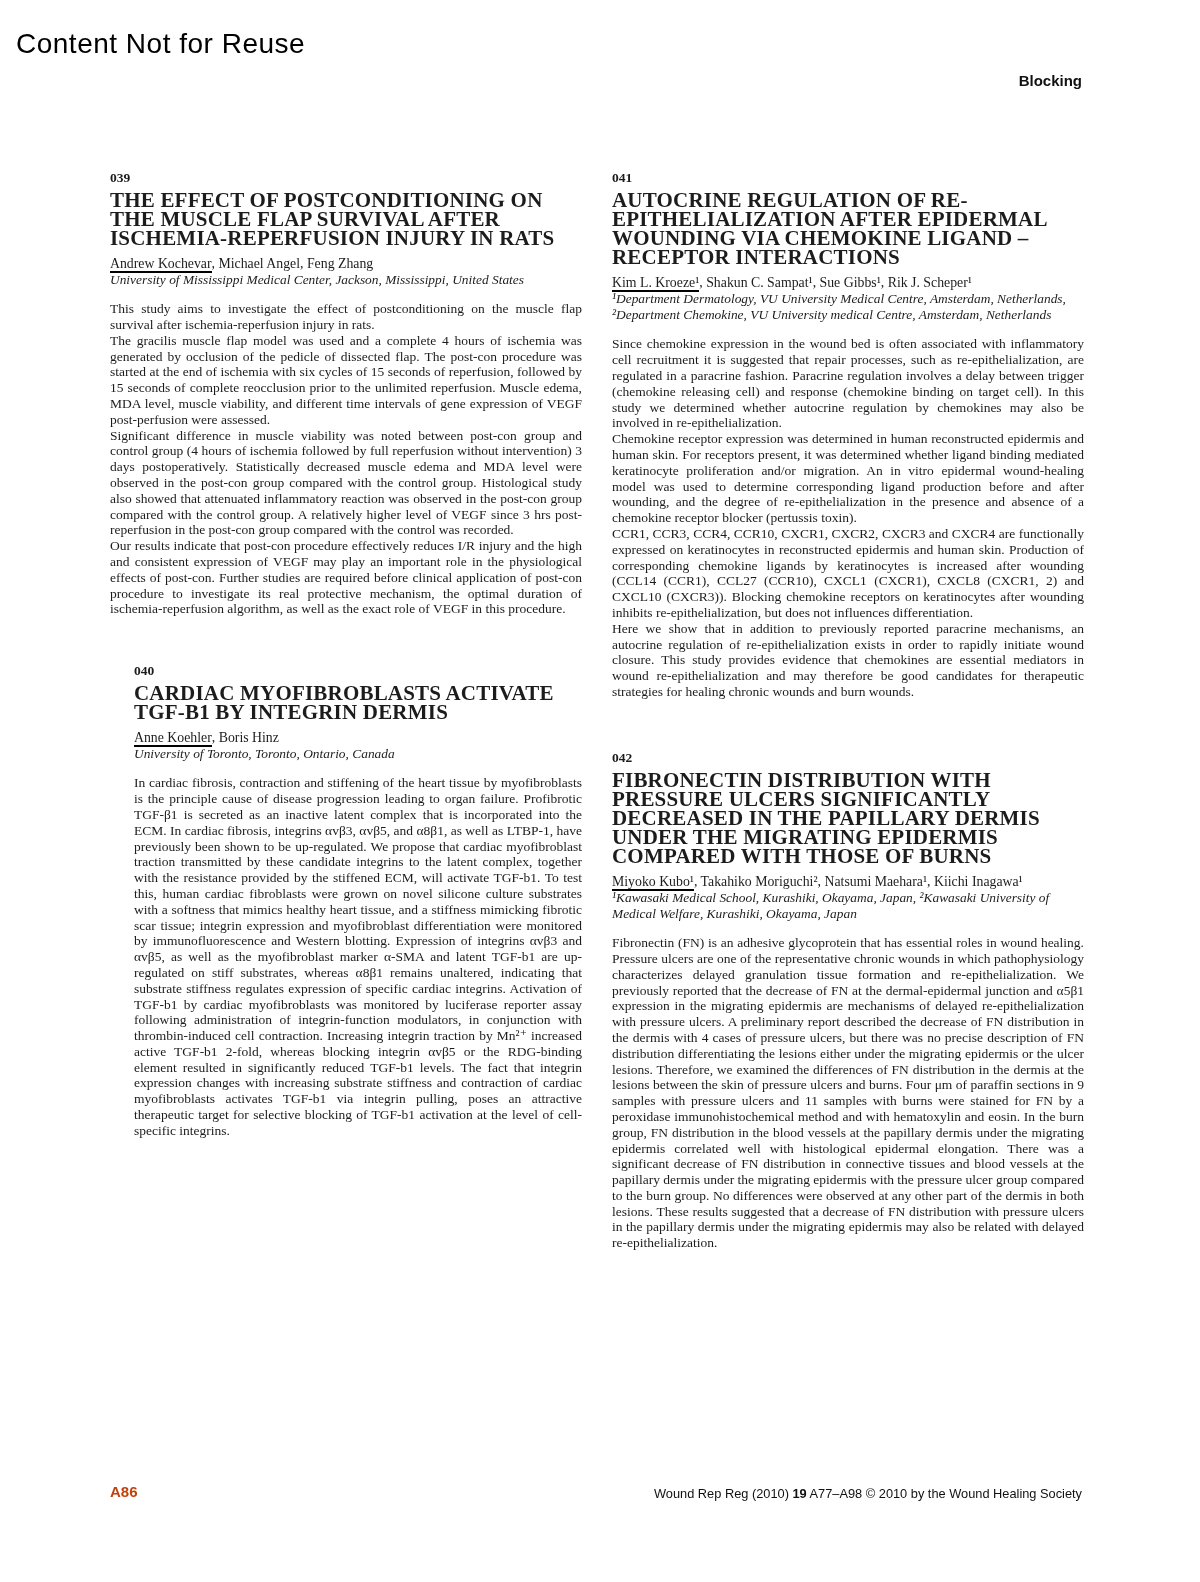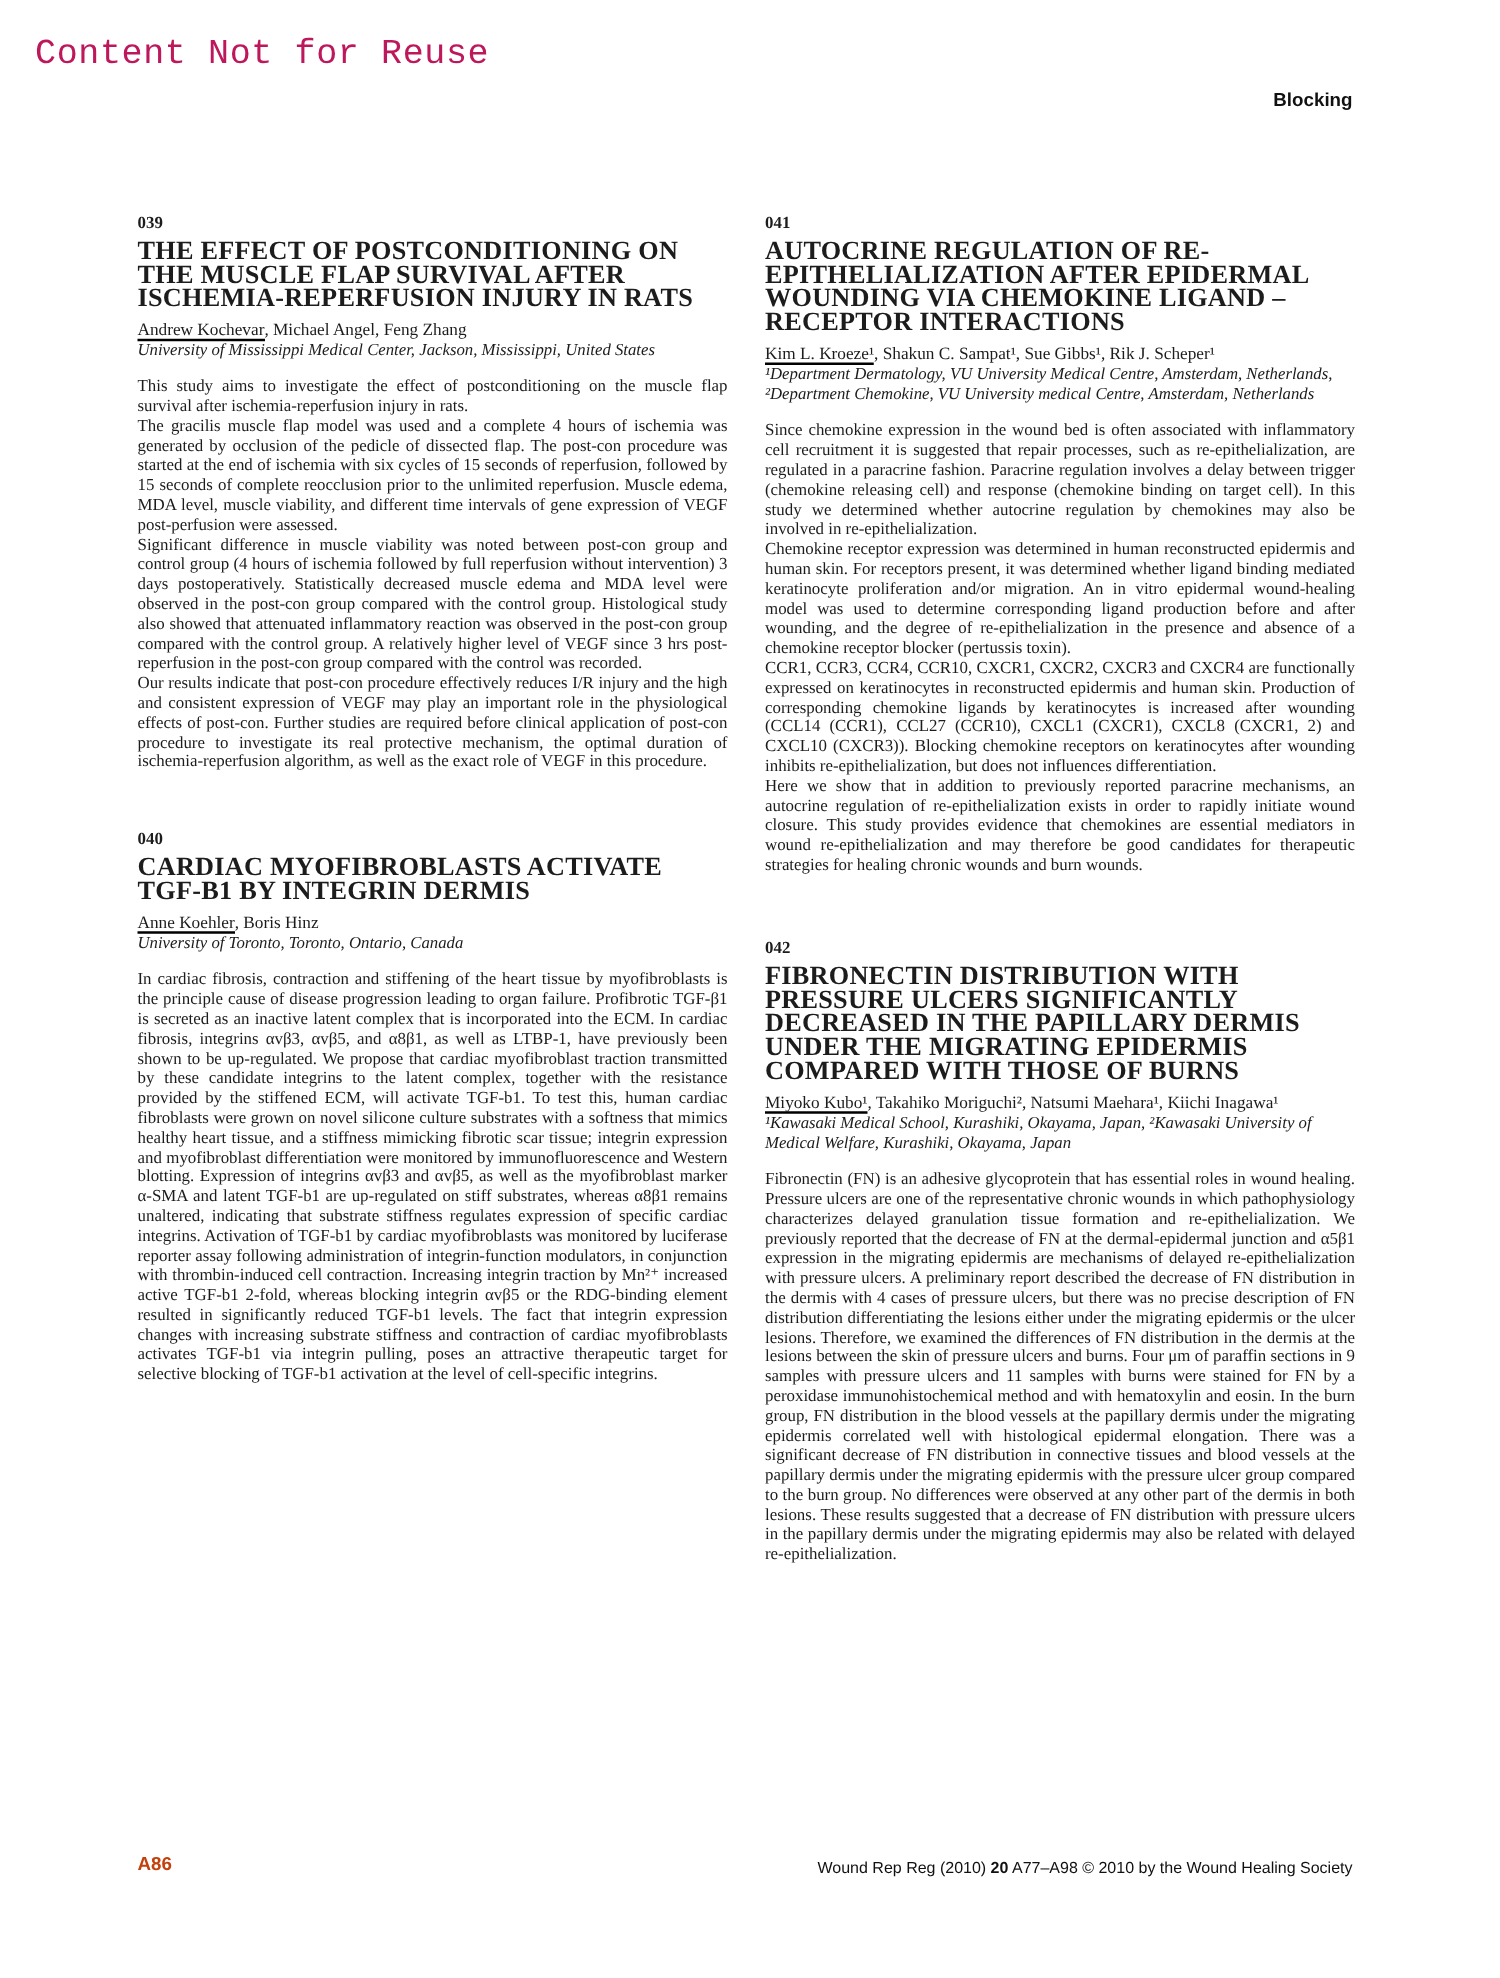--- a/index.html
+++ b/index.html
@@ -3,34 +3,34 @@
 <meta charset="utf-8">
 <style>
   html, body { margin:0; padding:0; background:#ffffff; }
   body {
     width:1200px; height:1582px; position:relative;
     font-family:"Liberation Serif","DejaVu Serif",serif;
     color:#1c1c1c;
     -webkit-font-smoothing:antialiased;
   }
   .watermark {
-    position:absolute; left:28px; top:28px;
-    font-family:Liberation Mono, monospace;
-    font-size:28px; color:#be185d; letter-spacing:0.5px;
+    position:absolute; left:16px; top:28px;
+    font-family:Liberation Sans, sans-serif;
+    font-size:28px; color:#000000; letter-spacing:0.5px;
   }
   .abstracts-label {
     position:absolute; top:72px; left:612px; width:470px; text-align:right;
     font-family:"Liberation Sans","DejaVu Sans",sans-serif;
     font-weight:bold; font-size:15px; color:#111;
   }
   .col { position:absolute; top:170px; width:472px; }
   .col-left  { left:110px; }
   .col-right { left:612px; }
   .abstract { display:block; }
-  #abs-040 { margin-top:46px; }
+  #abs-040 { margin-top:46px;margin-left:24px; }
   #abs-042 { margin-top:50px; }
   .abs-number {
     font-weight:bold; font-size:13.5px; line-height:16px; margin-bottom:5px;
   }
   .abs-title {
     font-weight:bold; font-size:21px; line-height:19px;
     margin-bottom:7px; letter-spacing:0.2px;
   }
   .abs-authors { font-size:13.8px; line-height:17px; }
   .first-author { border-bottom:2.5px solid #000; padding-bottom:0px;font-family:Liberation Serif, serif; }
@@ -108,13 +108,13 @@
     <div class="abs-affil">¹Kawasaki Medical School, Kurashiki, Okayama, Japan, ²Kawasaki University of Medical Welfare, Kurashiki, Okayama, Japan</div>
     <div class="abs-body">
         <p>Fibronectin (FN) is an adhesive glycoprotein that has essential roles in wound healing. Pressure ulcers are one of the representative chronic wounds in which pathophysiology characterizes delayed granulation tissue formation and re-epithelialization. We previously reported that the decrease of FN at the dermal-epidermal junction and α5β1 expression in the migrating epidermis are mechanisms of delayed re-epithelialization with pressure ulcers. A preliminary report described the decrease of FN distribution in the dermis with 4 cases of pressure ulcers, but there was no precise description of FN distribution differentiating the lesions either under the migrating epidermis or the ulcer lesions. Therefore, we examined the differences of FN distribution in the dermis at the lesions between the skin of pressure ulcers and burns. Four μm of paraffin sections in 9 samples with pressure ulcers and 11 samples with burns were stained for FN by a peroxidase immunohistochemical method and with hematoxylin and eosin. In the burn group, FN distribution in the blood vessels at the papillary dermis under the migrating epidermis correlated well with histological epidermal elongation. There was a significant decrease of FN distribution in connective tissues and blood vessels at the papillary dermis under the migrating epidermis with the pressure ulcer group compared to the burn group. No differences were observed at any other part of the dermis in both lesions. These results suggested that a decrease of FN distribution with pressure ulcers in the papillary dermis under the migrating epidermis may also be related with delayed re-epithelialization.</p>
       </div>
   </section>
 
 </div>
 
 <div class="footer-page">A86</div>
 
-<div class="footer-journal"><span>Wound Rep Reg (2010) </span><span class="vol">20</span><span> A77–A98 © 2010 by the Wound Healing Society</span></div>
+<div class="footer-journal"><span>Wound Rep Reg (2010) </span><span class="vol">19</span><span> A77–A98 © 2010 by the Wound Healing Society</span></div>
 
 </body></html>

